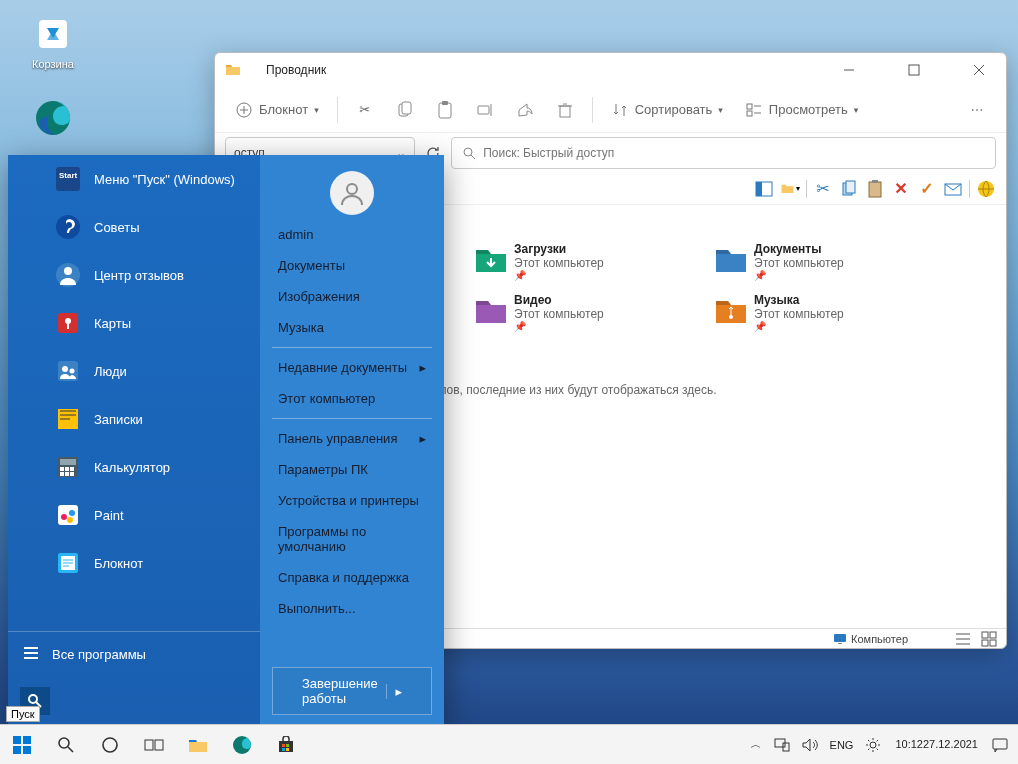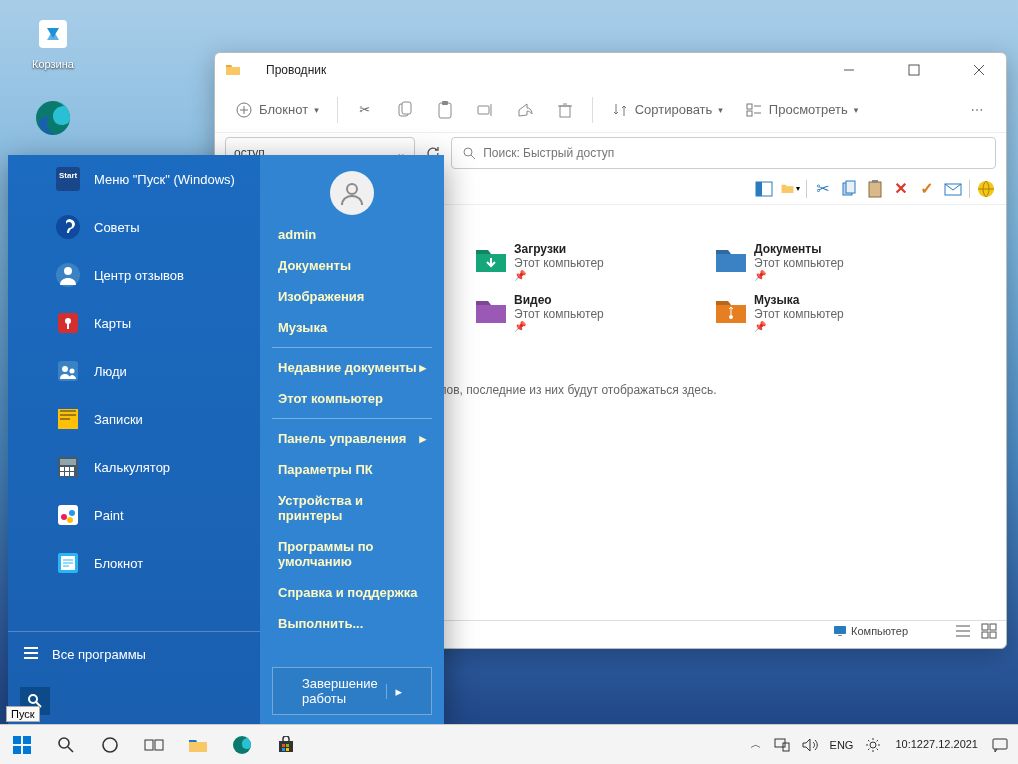--- a/index.html
+++ b/index.html
@@ -38,39 +38,39 @@
 .folder-item { width: 200px; display: flex; gap: 5px; align-items:flex-start; padding: 4px; cursor:pointer; }
 .folder-item .fico { width: 36px; height: 36px; }
 .folder-item .lbls { font-size: 12px; }
 .folder-item .lbls .t { color: #222; font-weight: 600; }
 .folder-item .lbls .s { color: #666; }
 .folder-item .lbls .pin { color: #999; font-size: 10px; }
 
 .recent-head { font-size: 13px; color: #0067c0; padding: 16px 0 8px; }
 .recent-note { font-size: 12px; color: #666; padding-top: 8px; }
 
-.statusbar { position:absolute; bottom:8px; left:0; right:0; height: 20px; border-top: 1px solid #ddd; display:flex; align-items:center; justify-content:flex-end; padding: 0 8px; font-size: 11px; color:#444; gap: 8px; }
+.statusbar { position:absolute; bottom:0; left:0; right:0; height: 20px; border-top: 1px solid #ddd; display:flex; align-items:center; justify-content:flex-end; padding: 0 8px; font-size: 11px; color:#444; gap: 8px; }
 .viewbtn { width:18px; height:18px; cursor:pointer; display:flex; align-items:center; justify-content:center; }
 
 
 .startmenu { position: absolute; left: 8px; top: 155px; width: 436px; height: 570px; display: flex; box-shadow: 0 8px 30px rgba(0,0,0,.4); }
 .sm-left { width: 252px; background: linear-gradient(180deg,#1b6bc0,#1a5fb0); display:flex; flex-direction:column; }
 .sm-right { flex: 1; background: #2a80d0; display: flex; flex-direction: column; padding-top: 6px; position: relative; }
 .sm-right::before { content:""; position:absolute; inset:0; background: rgba(255,255,255,.03); pointer-events:none; }
 
 .sm-left-list { flex: 1; overflow: auto; margin-left: 32px; }
 .sm-item { display:flex; align-items:center; gap: 12px; padding: 10px 14px; color: #fff; font-size: 13px; cursor: pointer; }
 .sm-item .ico { width: 28px; height: 28px; flex-shrink:0; display:flex; align-items:center; justify-content:center; }
 .sm-all { border-top: 1px solid rgba(255,255,255,.25); padding: 12px 14px; display:flex; align-items:center; gap: 12px; color:#fff; font-size: 13px; cursor:pointer; }
 .sm-search { display:flex; padding: 10px 12px; }
 .sm-search input { flex:1; height: 28px; padding: 0 8px; border: 0; font-size: 12px; font-style: italic; background: #fff; }
 .sm-search .go { width: 30px; height: 28px; background: #0d4a8a; color:#fff; display:flex; align-items:center; justify-content:center; cursor:pointer; }
 
 .sm-avatar { width: 44px; height: 44px; border-radius: 50%; background: #f0f0f0; margin: 10px auto 4px; display:flex; align-items:center; justify-content:center; }
-.sm-r-item { color:#fef9c3; font-size: 13px; padding: 8px 18px; cursor:pointer; display:flex; align-items:flex-start; justify-content:space-between;font-weight:bold; }
+.sm-r-item { color:#0f172a; font-size: 13px; padding: 8px 18px; cursor:pointer; display:flex; align-items:flex-start; justify-content:space-between; }
 .sm-r-sep { border-top: 1px solid rgba(255,255,255,.35); margin: 4px 12px; }
 .sm-shut { margin-top:auto; margin-bottom: 10px; padding: 8px 29px; display:flex; align-items:center; gap: 8px; color:#fff; font-size: 13px; border: 1px solid rgba(255,255,255,.35); background: rgba(0,0,0,.05); cursor:pointer; margin-left:12px; margin-right:12px; }
 .sm-shut .arrow-wrap { border-left: 1px solid rgba(255,255,255,.35); padding-left: 8px; margin-left:auto; }
 
 .start-tooltip { position:absolute; left: 6px; top: 706px; background:#f9f9f9; border:1px solid #aaa; font-size:11px; padding: 1px 4px; }
 
 
 .taskbar { position: absolute; bottom: 0; left: 0; right: 0; height: 40px; background: #f4f4f4; border-top:1px solid #ccc; display:flex; align-items:center; }
 .tbitem { width: 44px; height: 40px; display:flex; align-items:center; justify-content:center; cursor:pointer; }
 .tray { margin-left:auto; display:flex; align-items:center; padding-right: 4px; }

